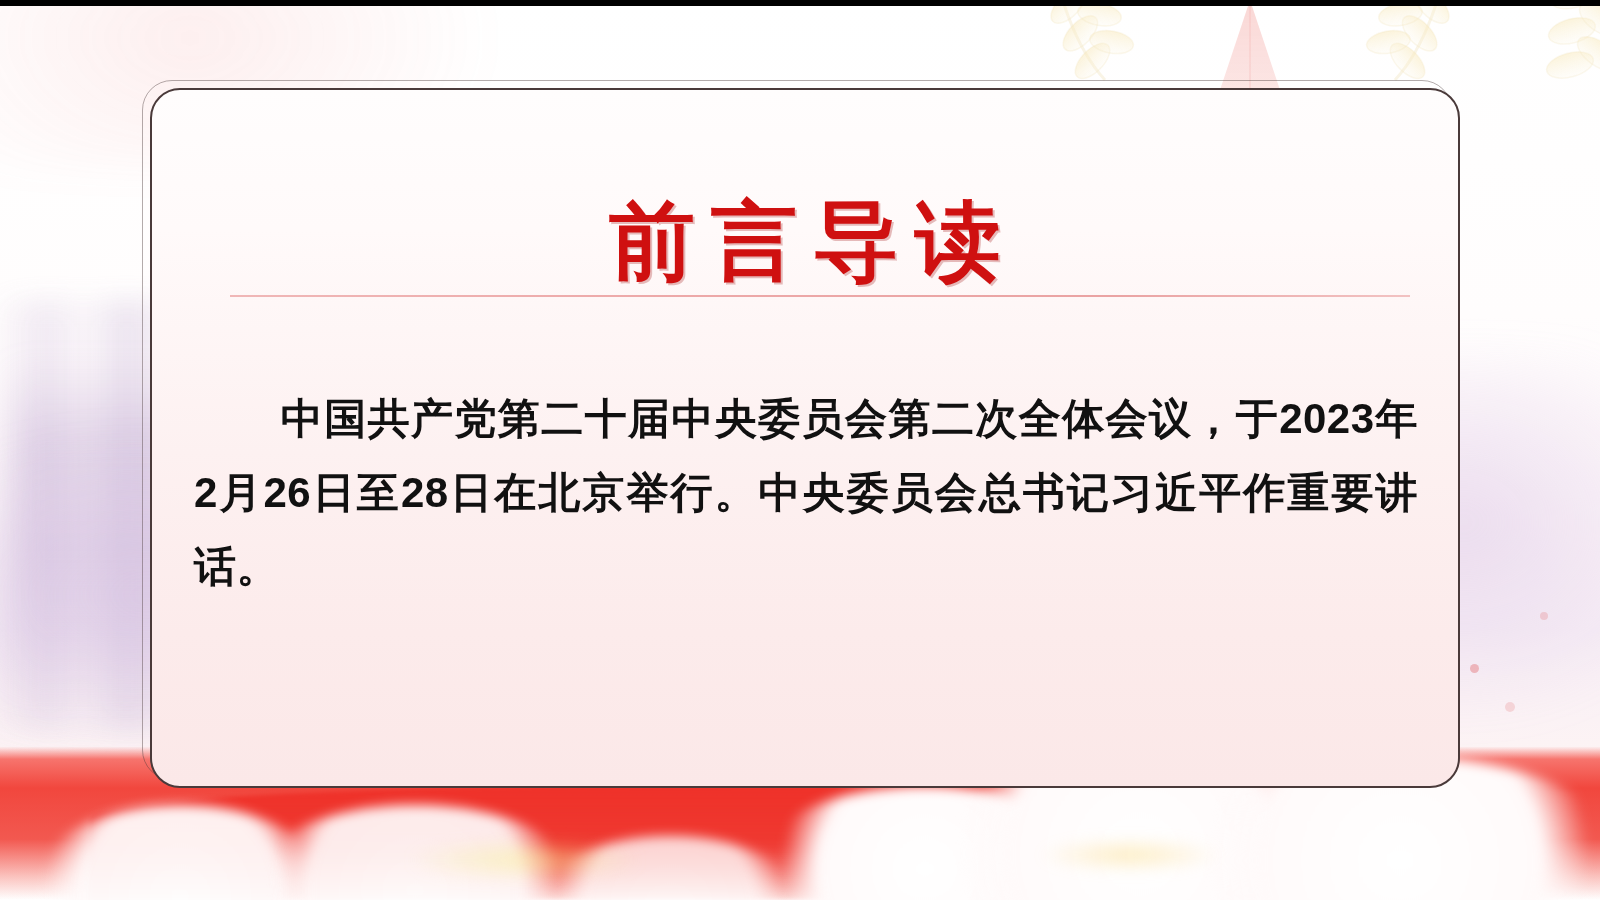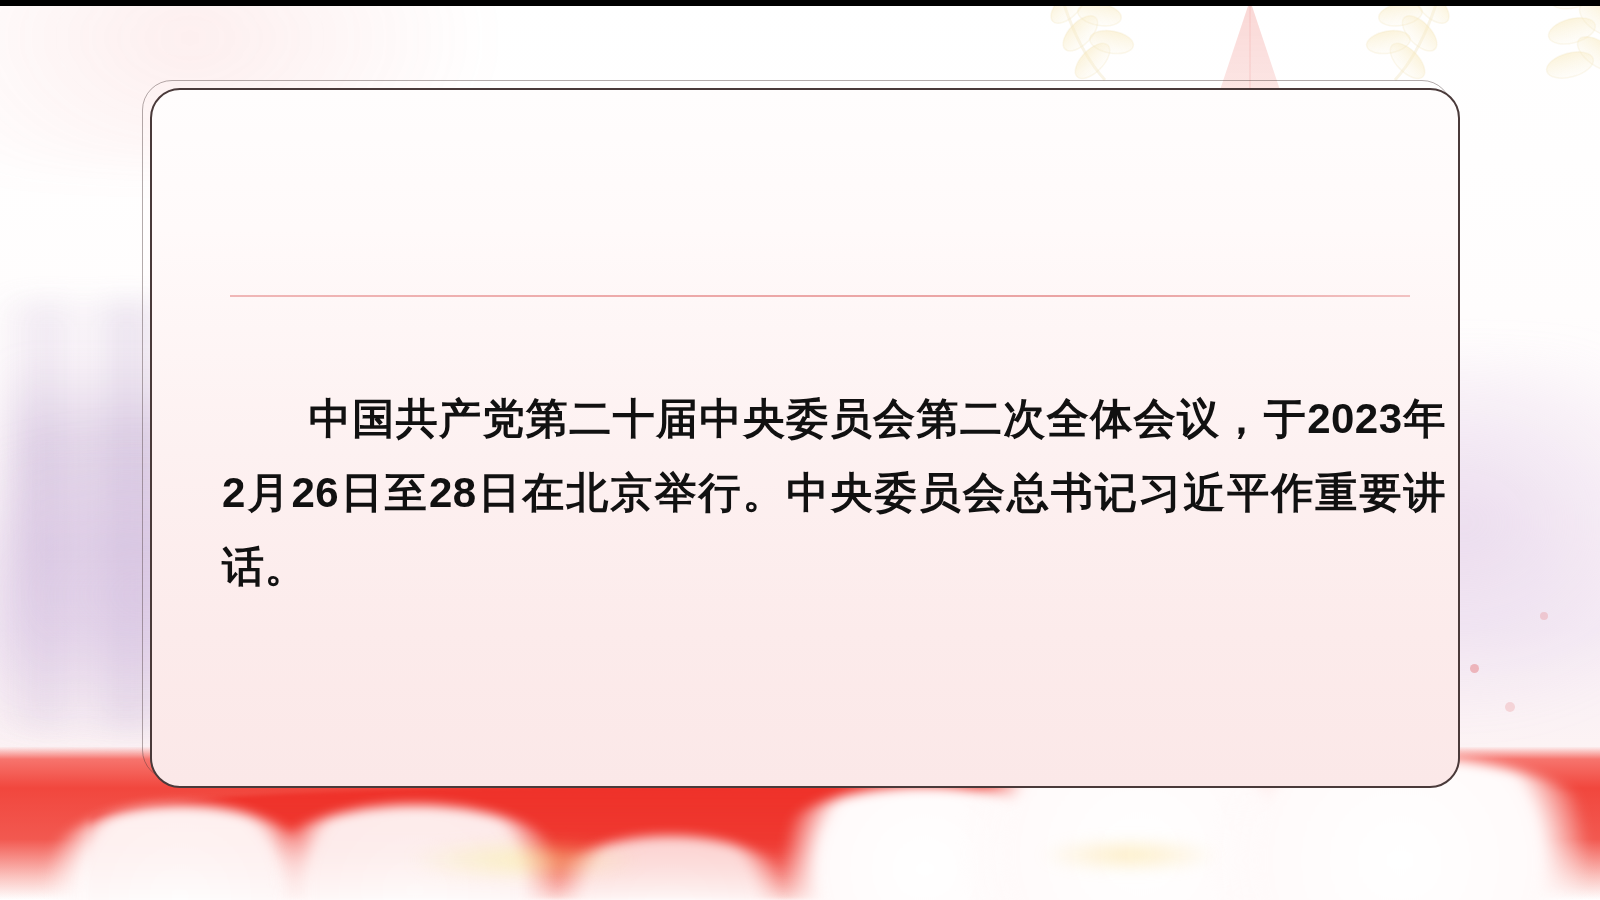--- a/index.html
+++ b/index.html
@@ -159,21 +159,20 @@
     position:absolute;left:42px;top:250px;width:1224px;
     color:#111111;
     font-size:42px;
     font-weight:bold;
     line-height:74px;
     letter-spacing:.5px;
     text-align:justify;
     text-justify:inter-ideograph;
     font-family:"Liberation Sans","DejaVu Sans",sans-serif;
     word-break:break-all;
-    margin-left:28px;
   }
 
   
 </style>
 </head>
 <body>
 
 <div id="slide">
 
   <div class="bg-base"></div>
@@ -258,20 +257,21 @@
   <div class="petal" style="left:1432px;top:628px;width:11px;height:11px;"></div>
   <div class="petal" style="left:1470px;top:664px;width:9px;height:9px;"></div>
   <div class="petal" style="left:1540px;top:612px;width:8px;height:8px;opacity:.6;"></div>
   <div class="petal" style="left:1505px;top:702px;width:10px;height:10px;opacity:.5;"></div>
   <div class="petal" style="left:1392px;top:700px;width:7px;height:7px;opacity:.45;"></div>
 
   <div class="card-ghost"></div>
 
   <div class="card">
 
+    <h1 class="card-title">前言导读</h1>
 
     <div class="divider"></div>
 
     <p class="card-body">　　中国共产党第二十届中央委员会第二次全体会议，于2023年2月26日至28日在北京举行。中央委员会总书记习近平作重要讲话。</p>
   </div>
 
   <div class="letterbox-top"></div>
 </div>
 
 </body></html>

